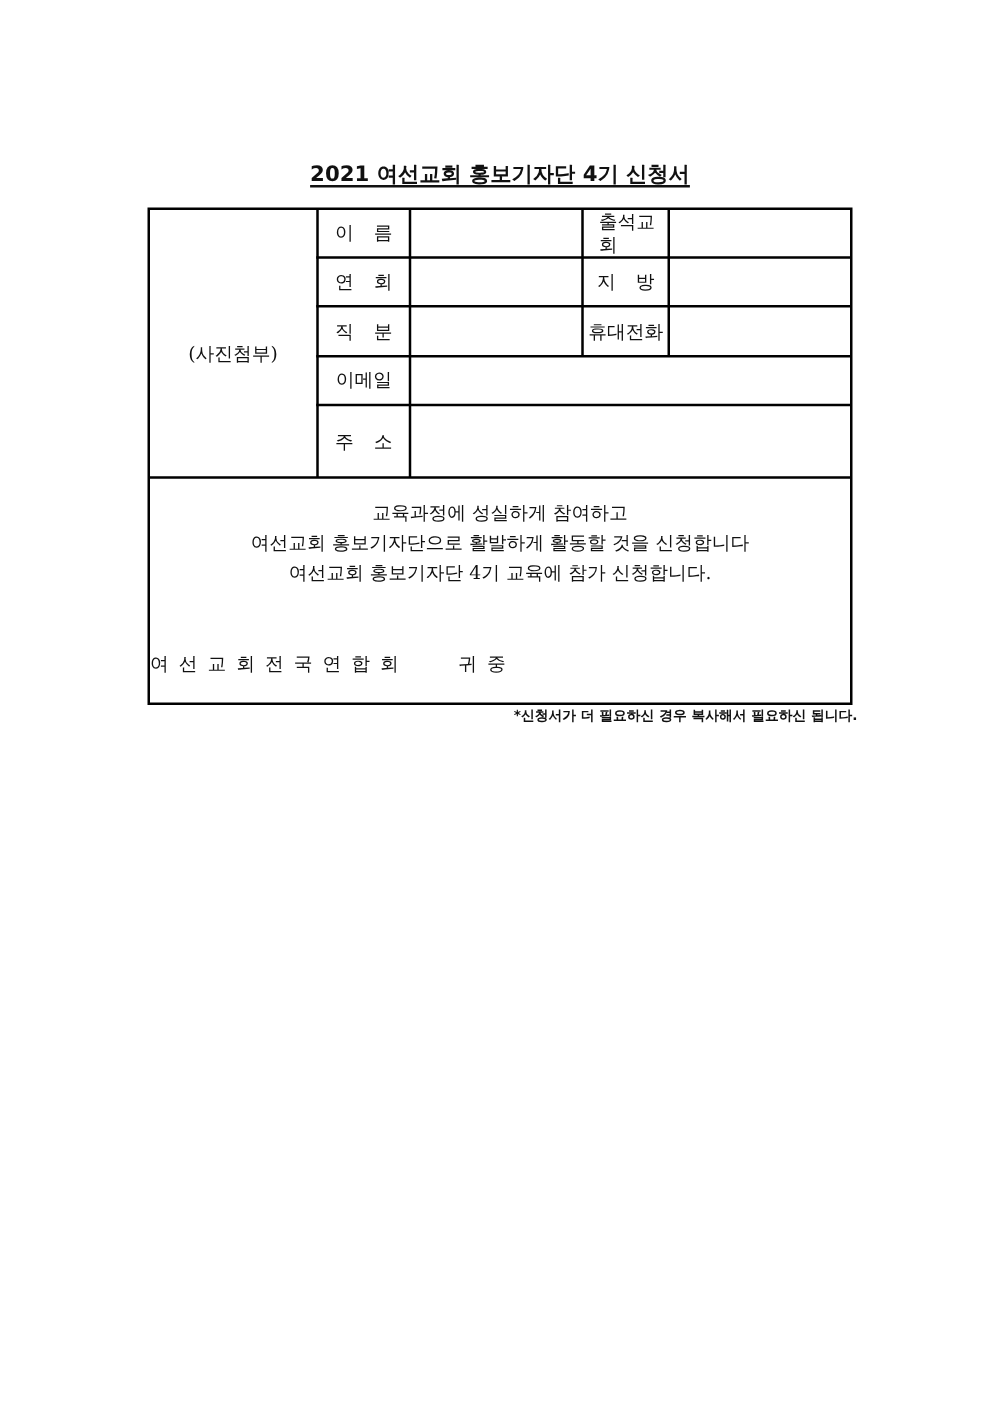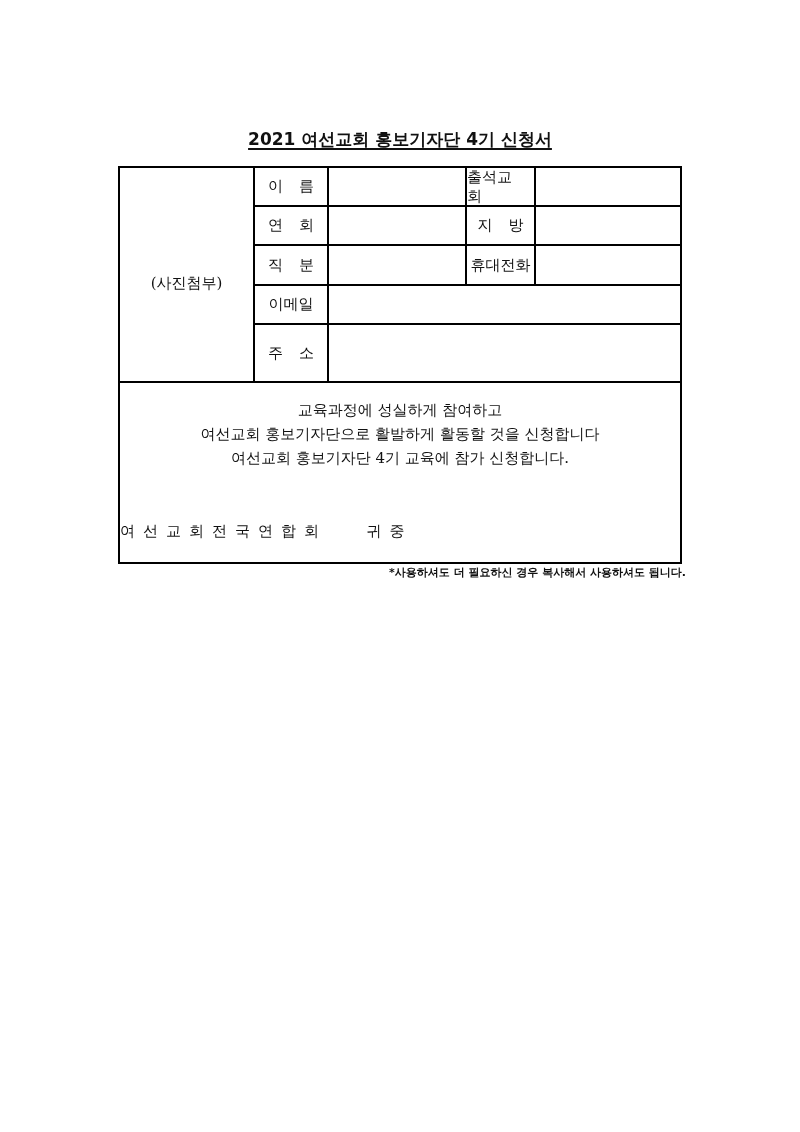--- a/index.html
+++ b/index.html
@@ -123,21 +123,21 @@
 
   <div class="cell" style="left:135px; top:0; width:72px; height:37px;">
     <div class="spread">
       <span>이</span>
       <span>름</span>
     </div>
   </div>
   <div class="cell" style="left:209px; top:0; width:136px; height:37px;">
     <span></span>
   </div>
-  <div class="cell" style="left:347px; top:0; width:57px; height:37px;">
+  <div class="cell" style="left:347px; top:0; width:57px; height:37px;padding-left:12px;">
     <span>출석교회</span>
   </div>
   <div class="cell" style="left:416px; top:0; width:144px; height:37px;">
     <span></span>
   </div>
 
   <div class="cell" style="left:135px; top:39px; width:72px; height:37px;">
     <div class="spread">
       <span>연</span>
       <span>회</span>
@@ -196,13 +196,13 @@
   </div>
 
 
   <div class="signature" style="top:354px;">
     <span>여선교회전국연합회</span>
     <span style="display:inline-block; width:14px;"></span>
     <span>귀중</span>
   </div>
 </div>
 
-<div class="note">*사용하셔도 더 필요하신 경우 복사해서 사용하셔도 됩니다.</div>
+<div class="note">*신청서가 더 필요하신 경우 복사해서 필요하신 됩니다.</div>
 
 </body></html>

